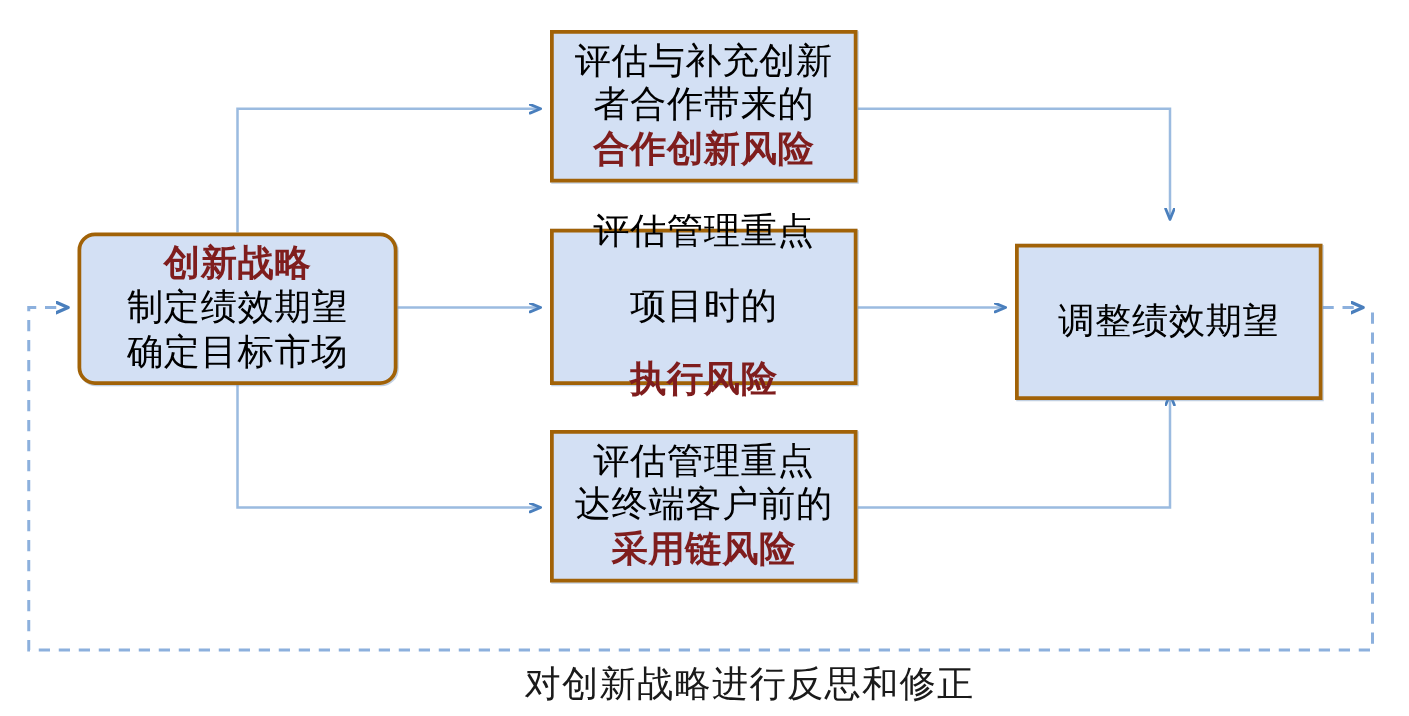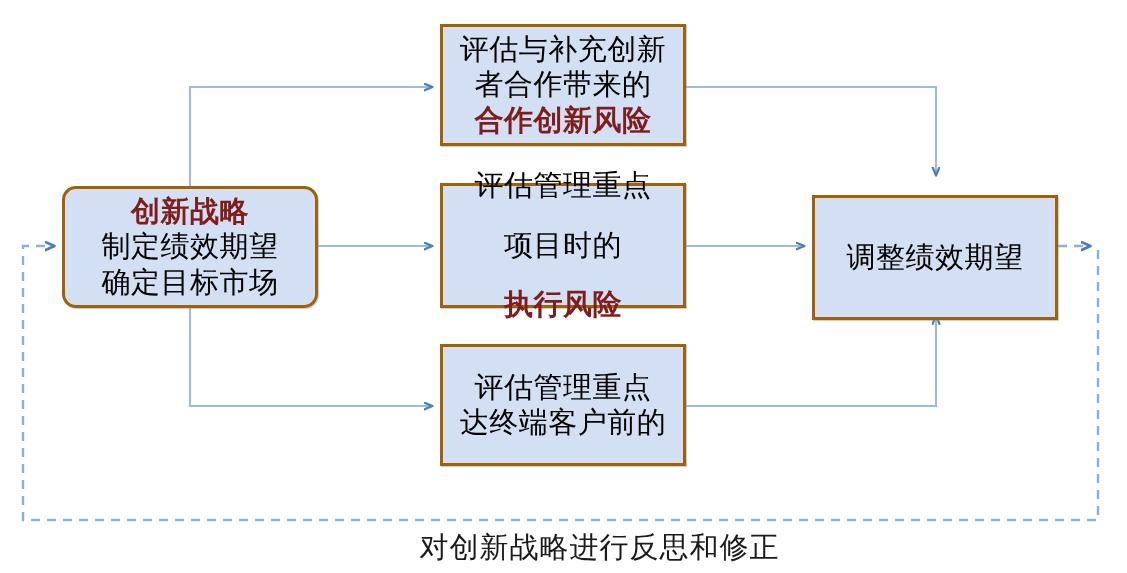--- a/index.html
+++ b/index.html
@@ -146,20 +146,21 @@
 
   <div class="node" id="node-risk-exec">
     <span class="line">评估管理重点</span>
     <span class="line">项目时的</span>
     <span class="line accent">执行风险</span>
   </div>
 
   <div class="node" id="node-risk-adoption">
     <span class="line">评估管理重点</span>
     <span class="line">达终端客户前的</span>
+    <span class="line accent">采用链风险</span>
   </div>
 
   <div class="node" id="node-adjust">
     <span class="line">调整绩效期望</span>
   </div>
 
   <div id="caption">对创新战略进行反思和修正</div>
 
 </div>
 

